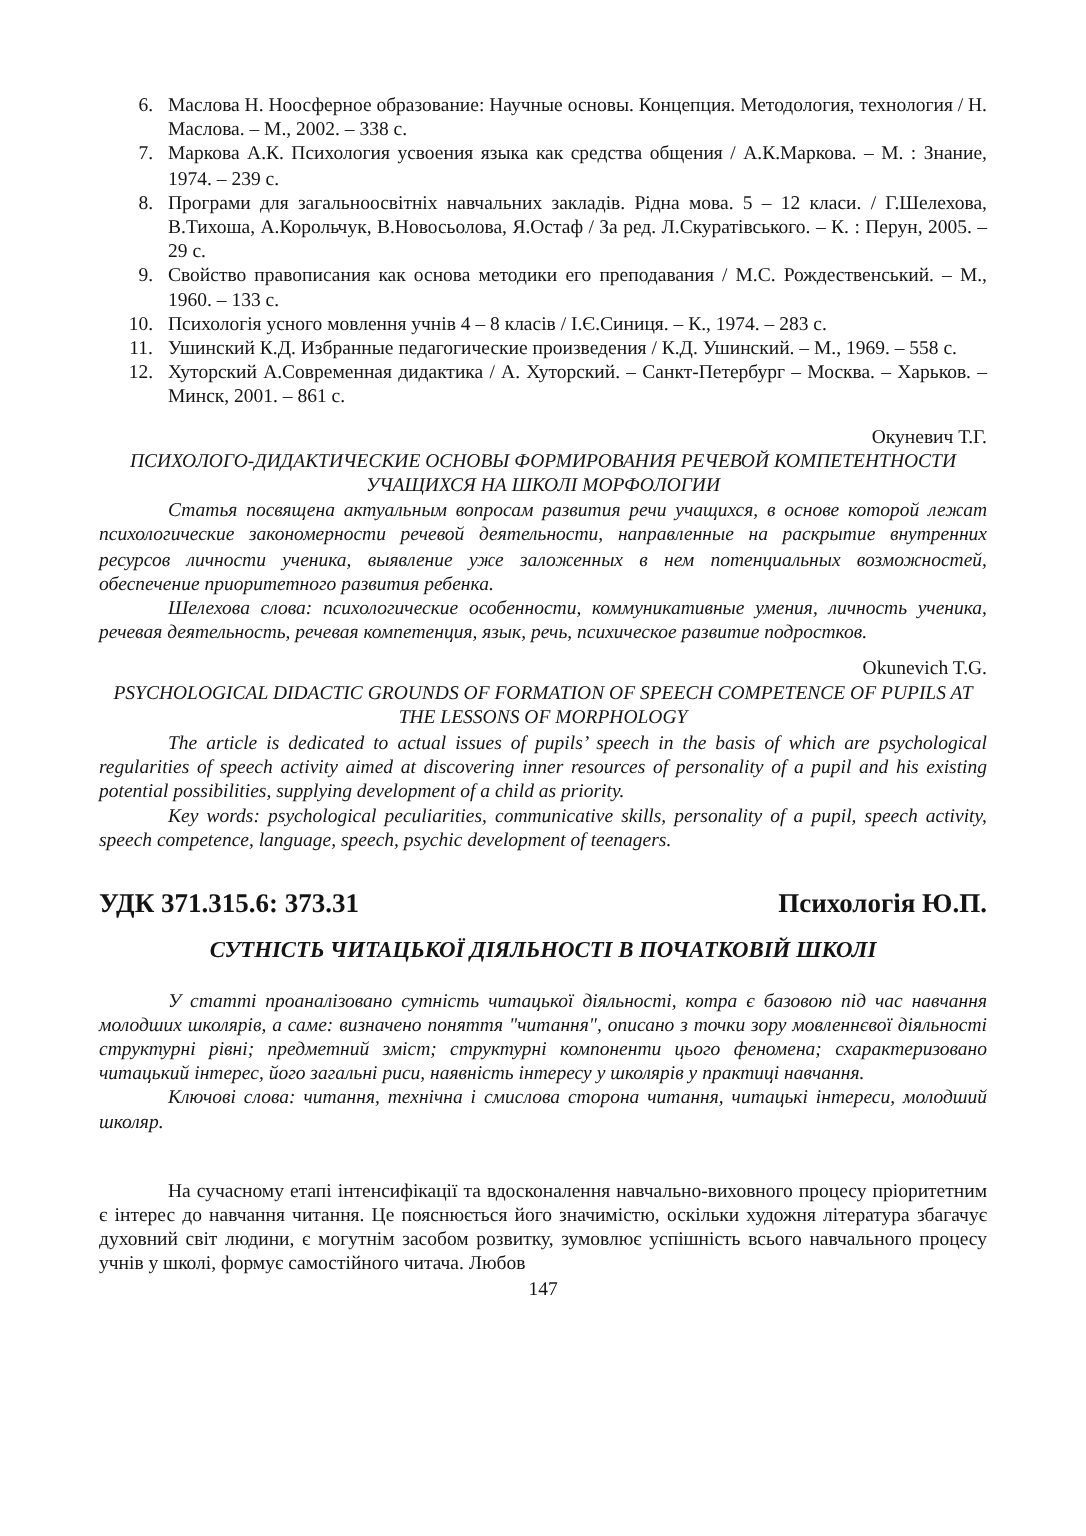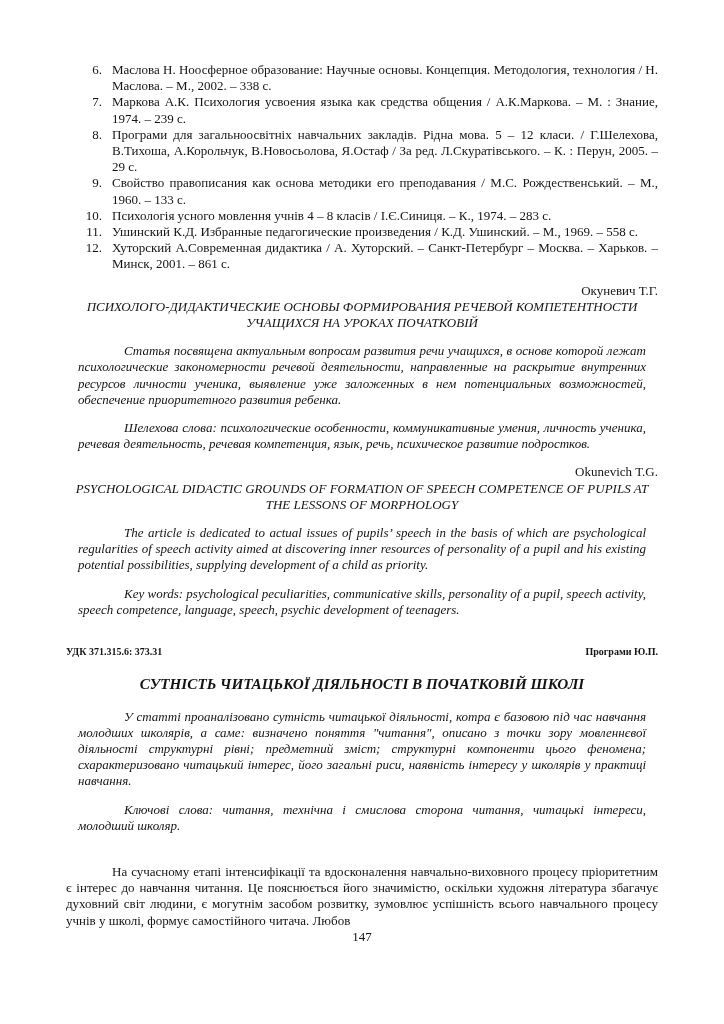--- a/index.html
+++ b/index.html
@@ -38,27 +38,27 @@
   }
   .art-title {
     text-align: center;
     font-style: italic;
     margin: 0 0 1px 0;
   }
   .para-abstract {
     text-align: justify;
     text-indent: 46px;
     font-style: italic;
-    margin: 12px;
+    margin: 0;
   }
   .udc-row {
     display: flex;
     justify-content: space-between;
     font-weight: bold;
-    font-size: 10px;
+    font-size: 18px;
     margin: 26px 0 16px 0;
     gap: 40px;
   }
   .main-title {
     text-align: center;
     font-weight: bold;
     font-size: 15.2px;
     margin: 16px 0 16px 0;
     font-style: italic;
   }
@@ -101,32 +101,32 @@
       <span class="ref-num">11.</span>
       <span class="ref-text">Ушинский К.Д. Избранные педагогические произведения / К.Д. Ушинский. – М., 1969. – 558 с.</span>
     </div>
     <div class="ref">
       <span class="ref-num">12.</span>
       <span class="ref-text">Хуторский А.Современная дидактика / А. Хуторский. – Санкт-Петербург – Москва. – Харьков. – Минск, 2001. – 861 с.</span>
     </div>
   </div>
 
   <div class="author-line">Окуневич Т.Г.</div>
-  <div class="art-title">ПСИХОЛОГО-ДИДАКТИЧЕСКИЕ ОСНОВЫ ФОРМИРОВАНИЯ РЕЧЕВОЙ КОМПЕТЕНТНОСТИ УЧАЩИХСЯ НА УРОКАХ ПОЧАТКОВІЙ</div>
+  <div class="art-title">ПСИХОЛОГО-ДИДАКТИЧЕСКИЕ ОСНОВЫ ФОРМИРОВАНИЯ РЕЧЕВОЙ КОМПЕТЕНТНОСТИ УЧАЩИХСЯ НА ШКОЛІ МОРФОЛОГИИ</div>
   <p class="para-abstract">Статья посвящена актуальным вопросам развития речи учащихся, в основе которой лежат психологические закономерности речевой деятельности, направленные на раскрытие внутренних ресурсов личности ученика, выявление уже заложенных в нем потенциальных возможностей, обеспечение приоритетного развития ребенка.</p>
   <p class="para-abstract">Шелехова слова: психологические особенности, коммуникативные умения, личность ученика, речевая деятельность, речевая компетенция, язык, речь, психическое развитие подростков.</p>
 
   <div class="author-line">Okunevich T.G.</div>
   <div class="art-title">PSYCHOLOGICAL DIDACTIC GROUNDS OF FORMATION OF SPEECH COMPETENCE OF PUPILS AT THE LESSONS OF MORPHOLOGY</div>
   <p class="para-abstract">The article is dedicated to actual issues of pupils’ speech in the basis of which are psychological regularities of speech activity aimed at discovering inner resources of personality of a pupil and his existing potential possibilities, supplying development of a child as priority.</p>
   <p class="para-abstract">Key words: psychological peculiarities, communicative skills, personality of a pupil, speech activity, speech competence, language, speech, psychic development of teenagers.</p>
 
   <div class="udc-row">
     <span>УДК 371.315.6: 373.31</span>
-    <span>Програми Ю.П.</span>
+    <span>Психологія Ю.П.</span>
   </div>
 
   <div class="main-title">СУТНІСТЬ ЧИТАЦЬКОЇ ДІЯЛЬНОСТІ В ПОЧАТКОВІЙ ШКОЛІ</div>
 
   <p class="para-abstract">У статті проаналізовано сутність читацької діяльності, котра є базовою під час навчання молодших школярів, а саме: визначено поняття "читання", описано з точки зору мовленнєвої діяльності структурні рівні; предметний зміст; структурні компоненти цього феномена; схарактеризовано читацький інтерес, його загальні риси, наявність інтересу у школярів у практиці навчання.</p>
   <p class="para-abstract">Ключові слова: читання, технічна і смислова сторона читання, читацькі інтереси, молодший школяр.</p>
 
   <p class="para-body">На сучасному етапі інтенсифікації та вдосконалення навчально-виховного процесу пріоритетним є інтерес до навчання читання. Це пояснюється його значимістю, оскільки художня література збагачує духовний світ людини, є могутнім засобом розвитку, зумовлює успішність всього навчального процесу учнів у школі, формує самостійного читача. Любов</p>
 
   <div class="page-num">147</div>

